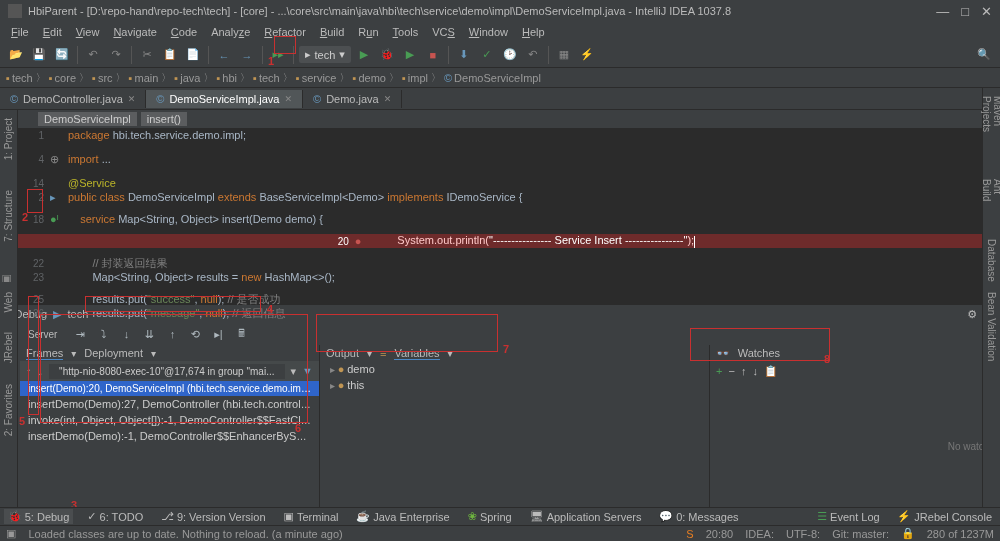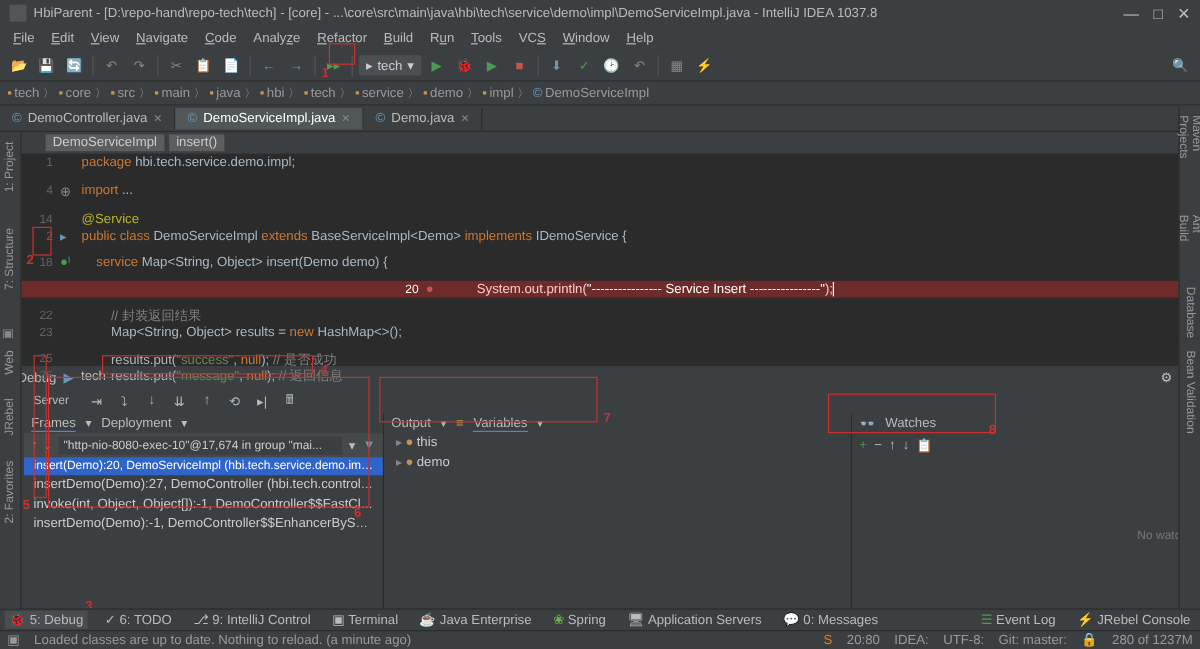--- a/index.html
+++ b/index.html
@@ -45,21 +45,21 @@
 .hl-line { background: #6e2b2b; justify-content: center; }
 .right-margin { position: absolute; right: 4px; top: 18px; bottom: 0; width: 6px; }
 .rm-mark { width: 100%; height: 2px; margin-bottom: 8px; }
 .debug-panel { background: #3c3f41; border-top: 1px solid #2b2b2b; }
 .debug-header { height: 18px; display: flex; align-items: center; padding: 0 6px; gap: 6px; color: #bbb; font-size: 10px; }
 .debug-header .title::before { content: "▸ "; color: #888; }
 .debug-body { display: flex; height: 200px; }
 .debug-left-btns { width: 20px; display: flex; flex-direction: column; gap: 3px; padding: 2px; }
 .debug-left-btns .btn { width: 16px; height: 16px; display: flex; align-items: center; justify-content: center; cursor: pointer; }
 .debug-content { flex: 1; display: flex; }
-.frames-pane { width: 300px; border-right: 1px solid #2b2b2b; display: flex; flex-direction: column; }
+.frames-pane { width: 300px; border-right: 1px solid #2b2b2b; display: flex; flex-direction: column; text-align: center; }
 .pane-header { height: 16px; display: flex; align-items: center; padding: 0 6px; gap: 8px; font-size: 10px; color: #bbb; background: #3c3f41; }
 .pane-header .sel { border-bottom: 1px solid #4a88c7; }
 .frames-toolbar { height: 20px; display: flex; align-items: center; gap: 6px; padding: 0 6px; background: #45494a; }
 .frames-toolbar .thread { flex: 1; background: #3c3f41; padding: 2px 4px; font-size: 10px; color: #ccc; }
 .frame-item { padding: 2px 8px; font-size: 10px; color: #ccc; cursor: pointer; white-space: nowrap; overflow: hidden; text-overflow: ellipsis; }
 .frame-item.sel { background: #2f65ca; color: #fff; }
 .vars-pane { flex: 1; border-right: 1px solid #2b2b2b; display: flex; flex-direction: column; }
 .var-item { padding: 2px 10px; font-size: 10px; color: #ccc; }
 .var-item::before { content: "▸ "; color: #888; }
 .watches-pane { width: 290px; display: flex; flex-direction: column; }
@@ -335,22 +335,22 @@
           <div class="frame-item sel">insert(Demo):20, DemoServiceImpl (hbi.tech.service.demo.impl), Dem...</div>
           <div class="frame-item"><span>insertDemo(Demo):27, DemoController (hbi.tech.controllers.demo), D...</span></div>
           <div class="frame-item"><span>invoke(int, Object, Object[]):-1, DemoController$$FastClassByCGLIB$$...</span></div>
           <div class="frame-item"><span>insertDemo(Demo):-1, DemoController$$EnhancerBySpringCGLIB$$c1...</span></div>
         </div>
         <div class="vars-pane">
           <div class="pane-header">
             <span>Output</span>▾
             <span style="color:#c09553">≡</span><span class="sel">Variables</span>▾
           </div>
+          <div class="var-item"><span style="color:#c09553">●</span> <span>demo</span></div>
           <div class="var-item"><span style="color:#c09553">●</span> <span>this</span></div>
-          <div class="var-item"><span style="color:#c09553">●</span> <span>demo</span></div>
         </div>
         <div class="watches-pane">
           <div class="pane-header">
               <span style="color:#6897bb">👓</span>
               <span>Watches</span>
             </div>
           <div class="watch-tb">
             <span style="color:#499c54">+</span>
             <span>−</span>
             <span>↑</span>
@@ -380,21 +380,21 @@
 <div class="annot" style="left:503px;top:343px">7</div>
 <div class="redbox" style="left:690px;top:328px;width:140px;height:33px"></div>
 <div class="annot" style="left:824px;top:353px">8</div>
 
 <div class="bottombar">
   <div class="btn active">
       <span style="color:#499c54">🐞</span>
       <span>5: Debug</span>
     </div>
   <div class="btn">✓<span>6: TODO</span></div>
-  <div class="btn">⎇<span>9: IntelliJ Control</span></div>
+  <div class="btn">⎇<span>9: Version Version</span></div>
   <div class="btn">▣<span>Terminal</span></div>
   <div class="btn">☕<span>Java Enterprise</span></div>
   <div class="btn">
       <span style="color:#6db33f">❀</span>
       <span>Spring</span>
     </div>
   <div class="btn">🖥<span>Application Servers</span></div>
   <div class="btn">💬<span>0: Messages</span></div>
   <div style="flex:1"></div>
   <div class="btn">

